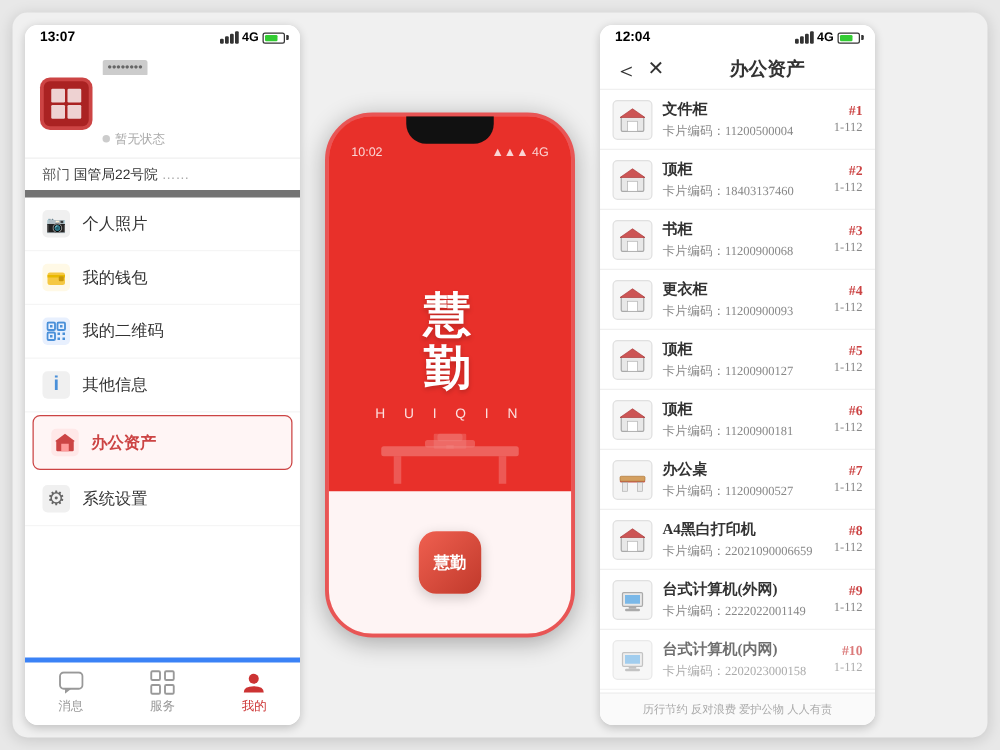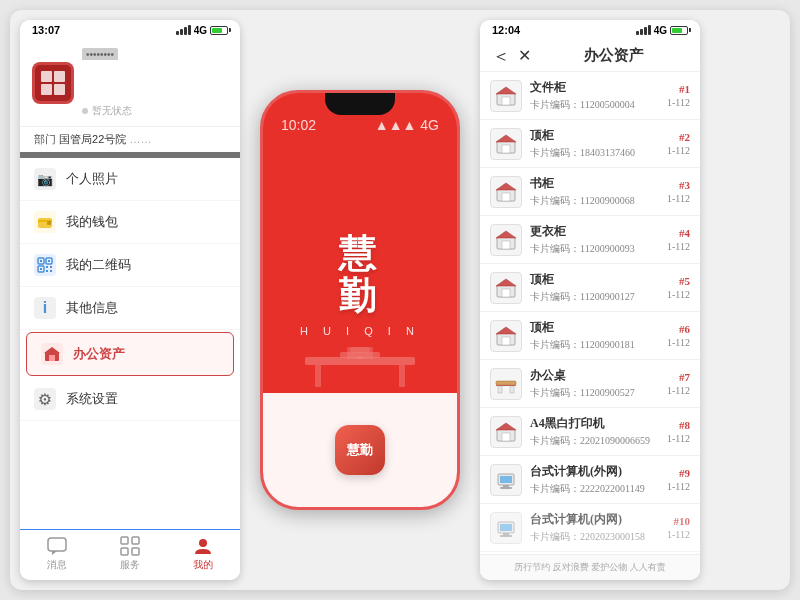--- a/index.html
+++ b/index.html
@@ -193,21 +193,21 @@
     }
 
     .menu-label {
       font-size: 13px;
       color: #333;
     }
 
     
     .bottom-tabbar {
       background: #fff;
-      border-top: 1px solid #3b82f6;
+      border-top: 4px solid #3b82f6;
       display: flex;
       padding: 6px 0 8px;
     }
 
     .tab-item {
       flex: 1;
       display: flex;
       flex-direction: column;
       align-items: center;
       gap: 2px;
@@ -366,21 +366,21 @@
     }
 
     .phone-status-top {
       position: absolute;
       top: 24px;
       left: 0;
       right: 0;
       display: flex;
       justify-content: space-between;
       padding: 0 18px;
-      font-size: 14px;
+      font-size: 10px;
       color: rgba(255,255,255,0.8);
       z-index: 5;
     }
 
     
     .right-phone {
       width: 220px;
       height: 560px;
       background: #fff;
       border-radius: 10px;

